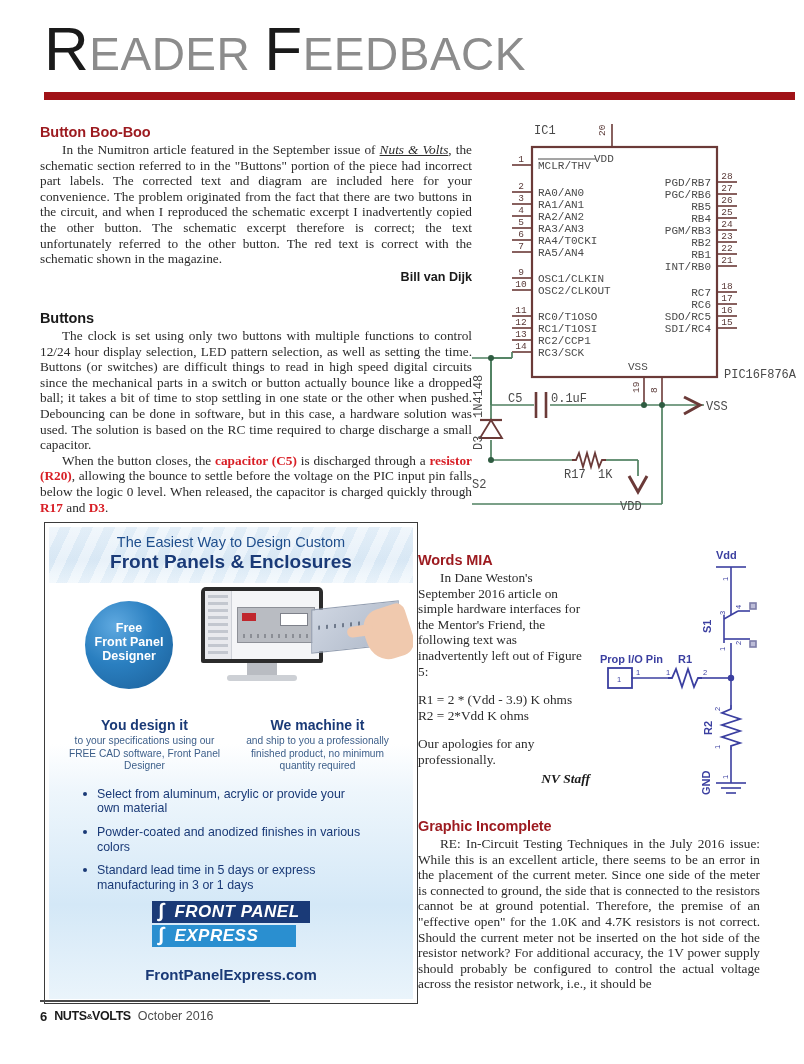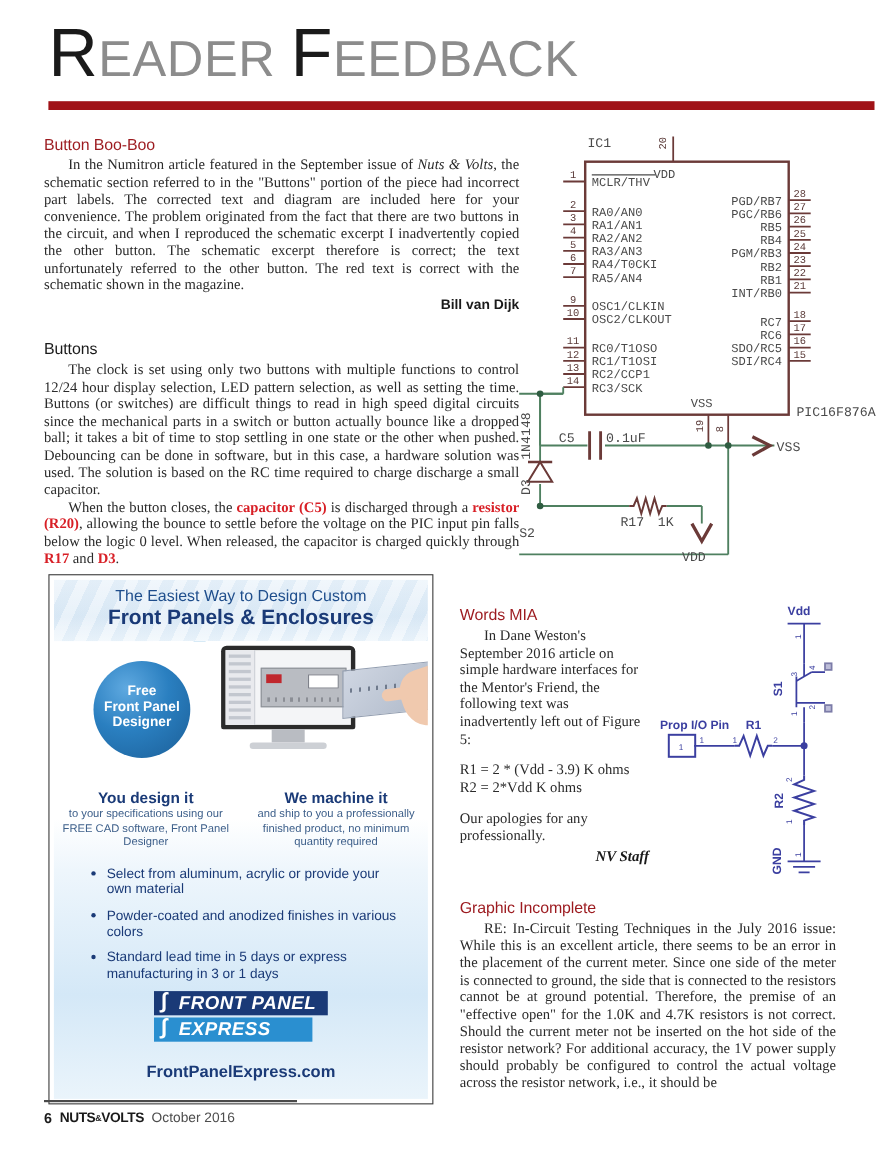--- a/index.html
+++ b/index.html
@@ -50,40 +50,40 @@
   
   .col-left {
     position: absolute;
     left: 40px;
     width: 432px;
   }
 
   
   .art-head {
     font-family: "Liberation Sans", sans-serif;
-    font-weight: normal;
+    font-weight: bold;
     font-size: 14.5px;
     color: #9c1a1f;
     margin: 0 0 2px 0;
     letter-spacing: -0.1px;
   }
   .art-head.black {
     color: #1a1a1a;
   }
   .body-p {
     font-family: "Liberation Serif", serif;
     font-size: 13.3px;
     line-height: 15.6px;
     text-align: justify;
     margin: 0;
     color: #2b2b2b;
     hyphens: none;
   }
   .body-p.indent { text-indent: 22px; }
-  .body-p i { font-style: italic; }
+  .body-p i { font-style: italic; text-decoration: underline; }
   .sig {
     font-family: "Liberation Sans", sans-serif;
     font-weight: bold;
     font-size: 12.6px;
     text-align: right;
     color: #1a1a1a;
     margin-top: 3px;
   }
   .sig.ital { font-style: italic; font-family: "Liberation Serif", serif; font-size:13.5px;}
   .red-em { color: #d81f26; font-weight: bold; }
@@ -101,20 +101,21 @@
   
   #ad-box {
     position: absolute;
     left: 44px;
     top: 522px;
     width: 348px;
     height: 480px;
     border: 1px solid #3b3b3b;
     background: #ffffff;
     overflow: hidden;
+    padding-left: 24px;
   }
   #ad-inner {
     position: absolute;
     inset: 4px;
     background: linear-gradient(#ffffff 0%, #ffffff 46%, #eef6fc 56%, #d4e8f7 80%, #eaf4fb 100%);
     overflow: hidden;
   }
   #ad-headband {
     position: absolute; left:0; top:0; width:100%; height:56px;
     background: linear-gradient(180deg,#e9f2fa 0%, #dceaf6 60%, #eef6fc 100%);

